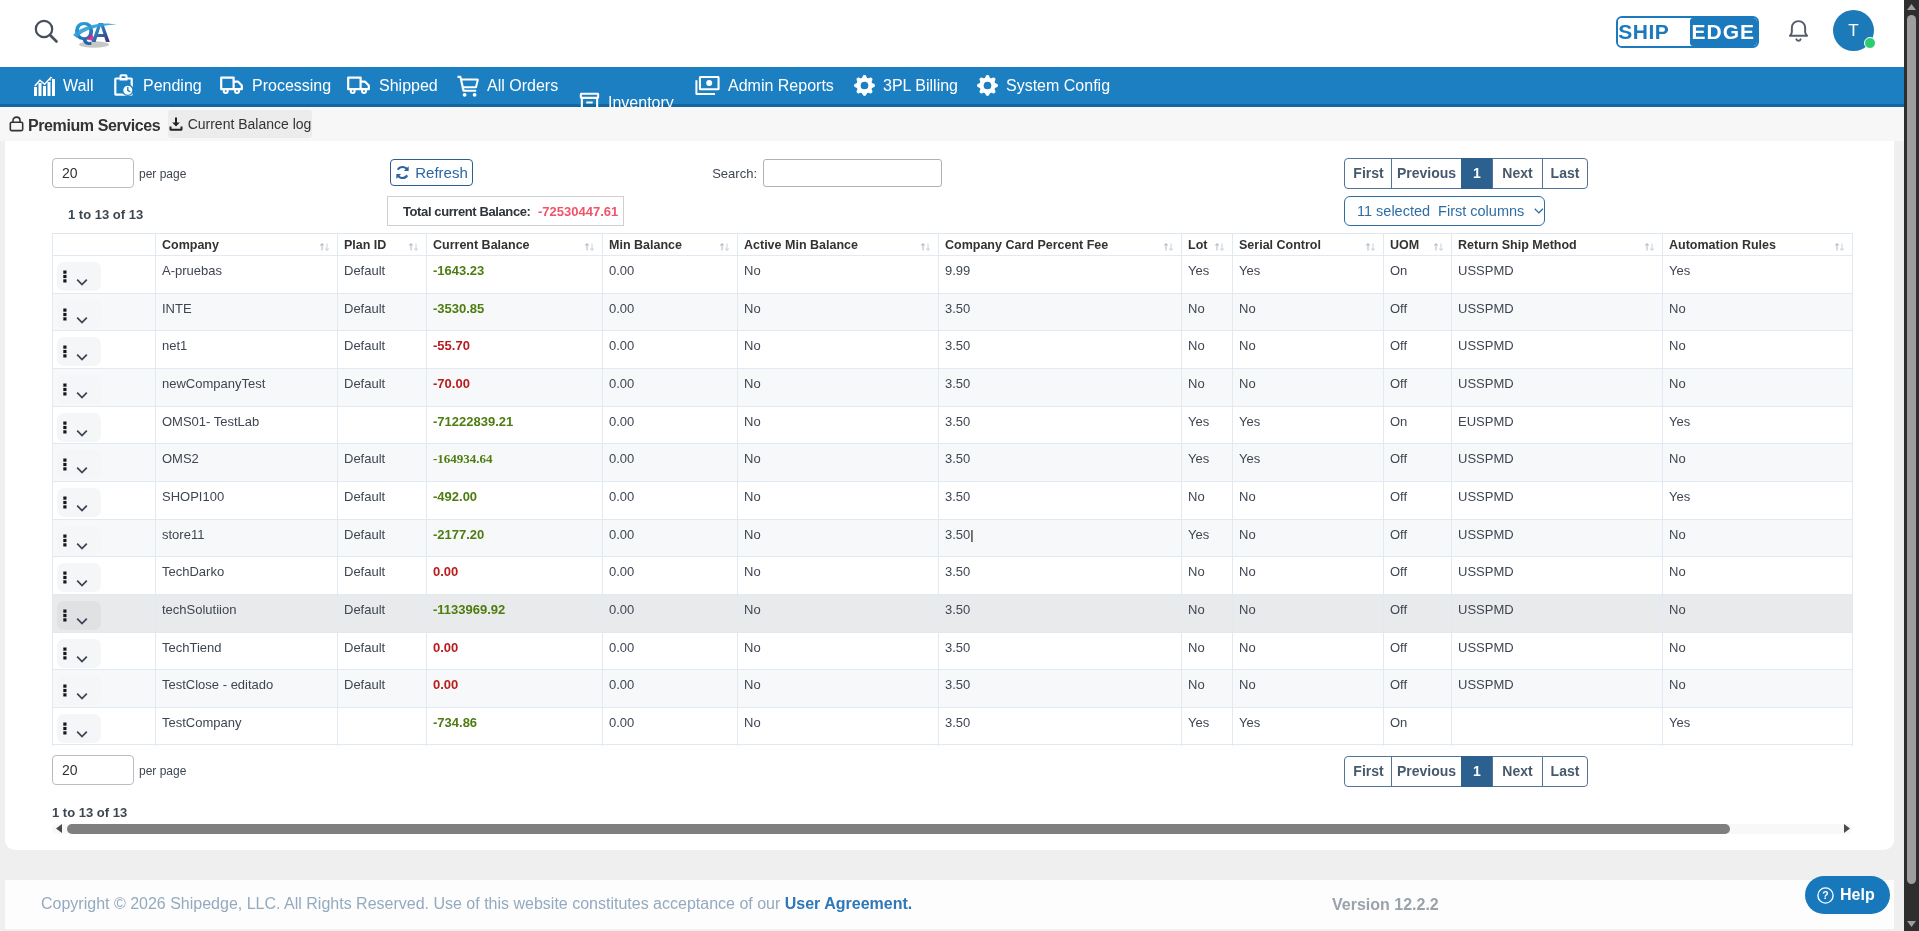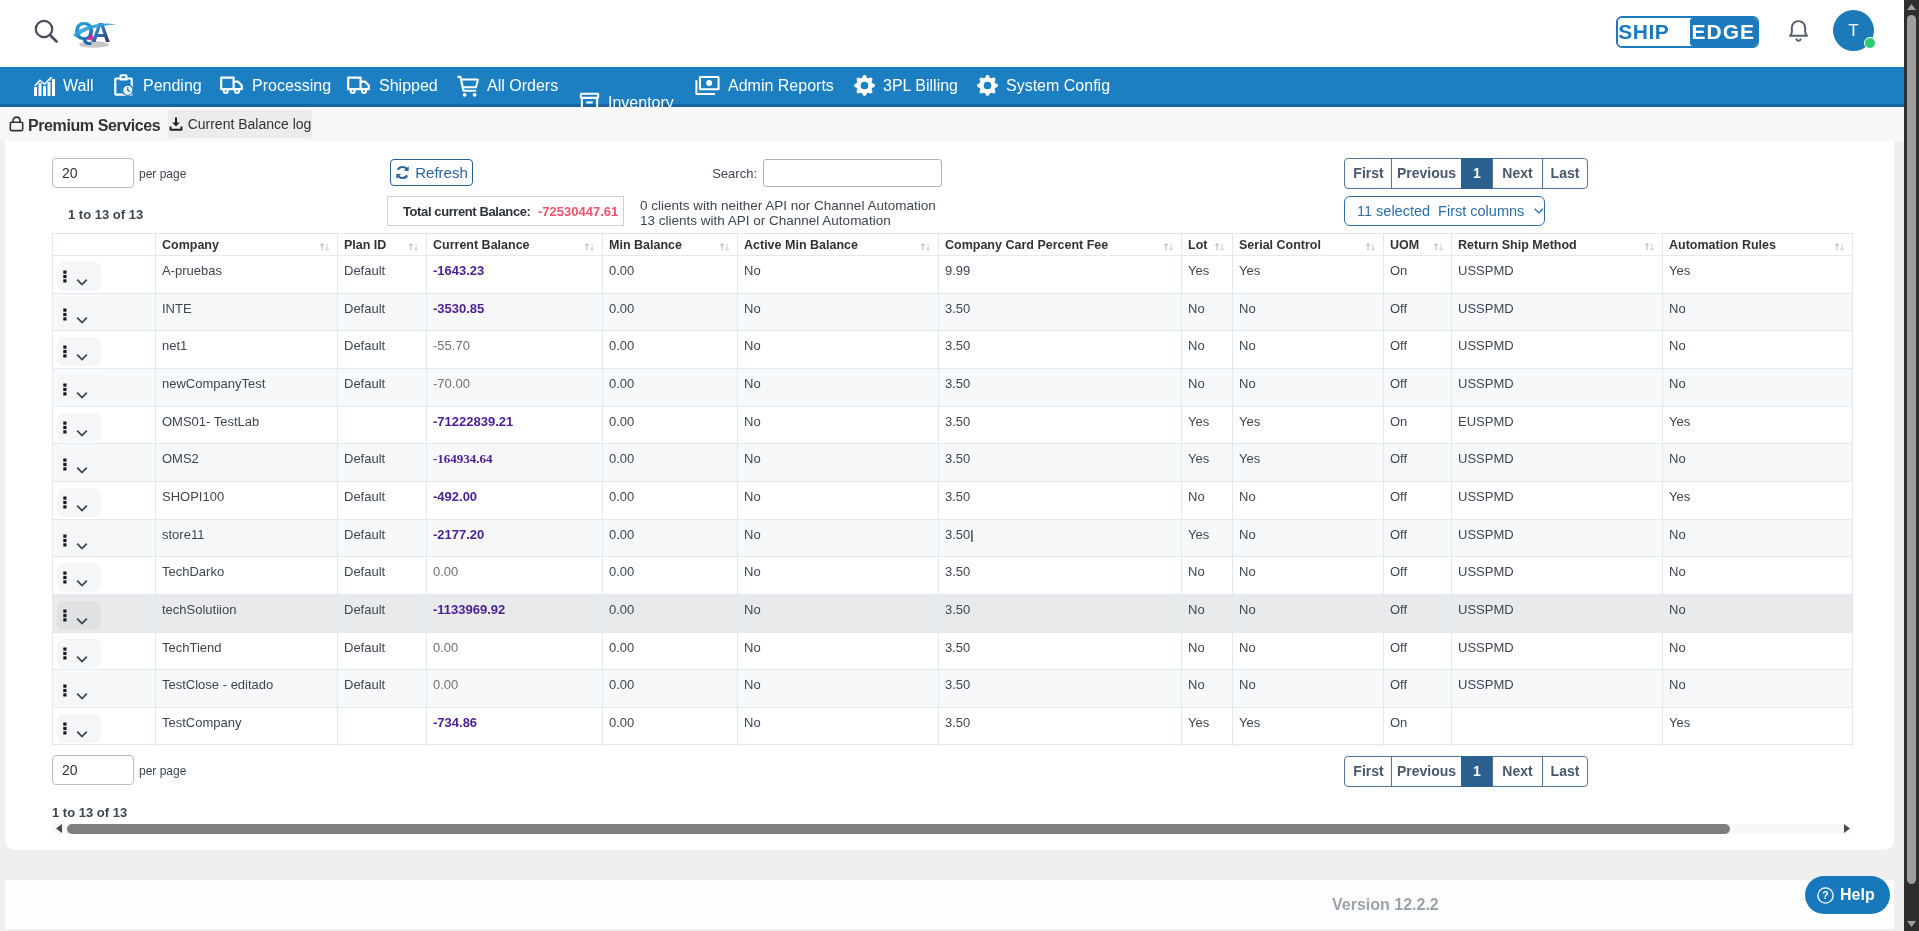--- a/index.html
+++ b/index.html
@@ -6,22 +6,22 @@
   font-family:"Liberation Sans",sans-serif;}
 .abs{position:absolute;}
 #page{position:relative;width:1919px;height:931px;}
 .navitem{display:inline-flex;align-items:center;color:#fff;font-size:16px;margin-right:0;white-space:nowrap;}
 .navitem svg{margin-right:8px;}
 .hdrcell{position:absolute;top:0;height:23px;font-size:12.5px;font-weight:bold;color:#333;
   line-height:23px;}
 .cell{position:absolute;font-size:13px;color:#3f4652;line-height:13px;}
 .vline{position:absolute;width:1px;background:#e1eaf2;}
 .hline{position:absolute;height:1px;background:#e1eaf2;}
-.red{color:#4c1d95;font-weight:bold;}
-.bold-dark{color:#737373;font-weight:normal;}
+.red{color:#4d7c0f;font-weight:bold;}
+.bold-dark{color:#b91c1c;font-weight:bold;}
 .pgbtn{position:absolute;top:0;height:31px;line-height:29px;text-align:center;
   font-size:14px;font-weight:bold;color:#47596d;border:1px solid #547496;background:#fff;}
 </style></head>
 <body>
 <div id="page">
 
 <div class="abs" style="left:0;top:0;width:1904px;height:67px;background:#fff;"></div>
 <svg class="abs" style="left:33px;top:18px;" width="26" height="26" viewBox="0 0 26 26" fill="none">
 <circle cx="11" cy="11" r="8.2" stroke="#474f5c" stroke-width="2.2"></circle>
 <line x1="17" y1="17" x2="23.5" y2="23.5" stroke="#474f5c" stroke-width="2.6" stroke-linecap="round"></line>
@@ -146,21 +146,20 @@
 <div class="abs" style="left:390px;top:159px;width:83px;height:27px;border:1.5px solid #2a5f93;border-radius:4px;background:#fff;display:flex;align-items:center;justify-content:center;color:#2b66a3;">
 <svg width="15" height="15" viewBox="0 0 16 16" fill="#2b66a3" style="margin-right:5px;">
         <path d="M8 3.2a4.8 4.8 0 0 0-4.1 2.3 l-1.9-1.1 A7 7 0 0 1 8 1 c1.9 0 3.6 0.75 4.85 1.97 L14.6 1.2 V6.4 H9.4 L11.3 4.5 A4.8 4.8 0 0 0 8 3.2 Z"></path>
         <path d="M8 12.8a4.8 4.8 0 0 0 4.1-2.3 l1.9 1.1 A7 7 0 0 1 8 15 c-1.9 0-3.6-0.75-4.85-1.97 L1.4 14.8 V9.6 H6.6 L4.7 11.5 A4.8 4.8 0 0 0 8 12.8 Z"></path>
       </svg>
 <span style="font-size:15px;">Refresh</span>
     </div>
 <div class="abs" style="left:387px;top:196px;width:237px;height:30px;border:1px solid #cfcfcf;background:#fff;"></div>
 <div class="abs" style="left:403px;top:204px;font-size:13px;font-weight:bold;color:#2f333b;letter-spacing:-0.4px;white-space:nowrap;">Total current Balance:</div>
 <div class="abs" style="left:538px;top:204px;font-size:13px;font-weight:bold;color:#f0546a;">-72530447.61</div>
-<div class="abs" style="left:640px;top:199px;font-size:13.5px;color:#3f4652;line-height:14.5px;">0 clients with neither API nor Channel Automation<br>13 clients with API or Channel Automation</div>
 <div class="abs" style="left:657px;top:166px;width:100px;text-align:right;font-size:13px;color:#3f4652;">Search:</div>
 <div class="abs" style="left:763px;top:159px;width:179px;height:28px;border:1px solid #aeb2b8;border-radius:3px;background:#fff;"></div>
 <div class="abs" style="left:68px;top:207px;font-size:13px;font-weight:bold;color:#3d4752;">1 to 13 of 13</div>
 <div class="abs" style="left:1344px;top:158px;width:245px;height:31px;">
       <div class="pgbtn" style="left:0px;width:49px;border-radius:4px 0 0 4px;">First</div>
       <div class="pgbtn" style="left:48px;width:71px;margin-left:-1px;">Previous</div>
       <div class="pgbtn" style="left:118px;width:32px;background:#2c608f;color:#fff;border-color:#2c608f;margin-left:-1px;">1</div>
       <div class="pgbtn" style="left:149px;width:51px;margin-left:-1px;">Next</div>
       <div class="pgbtn" style="left:199px;width:46px;border-radius:0 4px 4px 0;margin-left:-1px;">Last</div>
     </div>
@@ -536,20 +535,21 @@
 <div class="abs" style="left:52px;top:805px;font-size:13px;font-weight:bold;color:#3d4752;">1 to 13 of 13</div>
 <div class="abs" style="left:52px;top:824px;width:1800px;height:10px;background:#f8f8f8;border-radius:5px;"></div>
 <svg class="abs" style="left:54px;top:823px;" width="10" height="11" viewBox="0 0 10 11">
       <path d="M8 1 L2 5.5 L8 10 Z" fill="#4a4a4a"></path>
     </svg>
 <div class="abs" style="left:67px;top:824px;width:1663px;height:10px;background:#7f7f7f;border-radius:5px;"></div>
 <svg class="abs" style="left:1842px;top:823px;" width="10" height="11" viewBox="0 0 10 11">
       <path d="M2 1 L8 5.5 L2 10 Z" fill="#4a4a4a"></path>
     </svg>
 <div class="abs" style="left:5px;top:880px;width:1889px;height:49px;background:#fdfdfd;"></div>
+<div class="abs" style="left:41px;top:895px;font-size:16px;color:#93aabf;">Copyright © 2026 Shipedge, LLC. All Rights Reserved. Use of this website constitutes acceptance of our <span style="color:#2d78b8;font-weight:bold;">User Agreement.</span></div>
 <div class="abs" style="left:1332px;top:896px;font-size:16px;font-weight:bold;color:#9aa2ab;">Version 12.2.2</div>
 <div class="abs" style="left:1805px;top:876px;width:85px;height:38px;border-radius:19px;background:#1878bc;display:flex;align-items:center;color:#fff;">
 <svg width="17" height="17" viewBox="0 0 17 17" fill="none" style="margin-left:12px;">
         <circle cx="8.5" cy="8.5" r="7.6" stroke="#fff" stroke-width="1.4"></circle>
         <text x="8.5" y="12" text-anchor="middle" font-size="10.5" font-weight="bold" fill="#fff" font-family="Liberation Sans,sans-serif">?</text>
       </svg>
 <span style="font-size:16px;font-weight:bold;margin-left:6px;">Help</span>
     </div>
 <div class="abs" style="left:1904px;top:0;width:15px;height:931px;background:#2e2e2e;"></div>
 <svg class="abs" style="left:1906px;top:3px;" width="11" height="8" viewBox="0 0 11 8">

